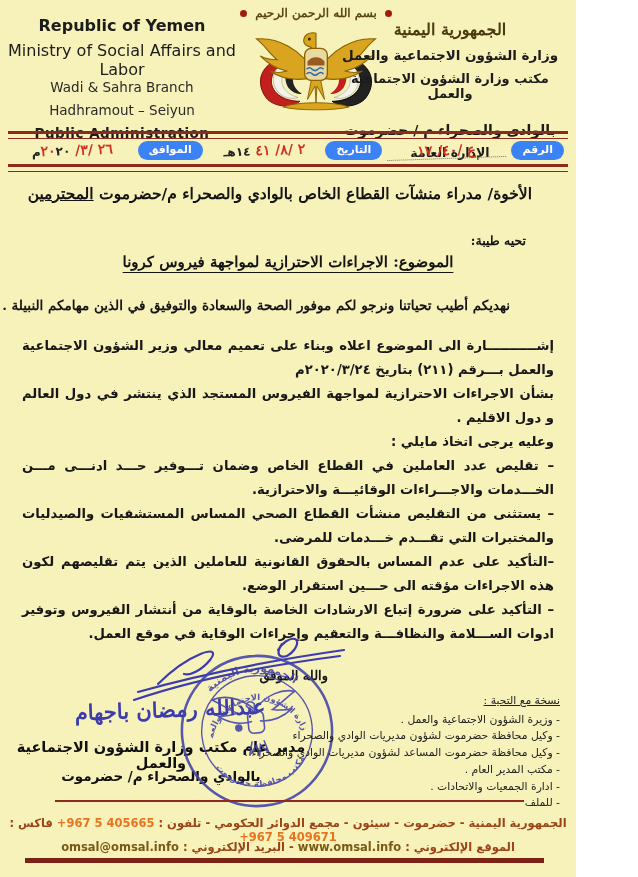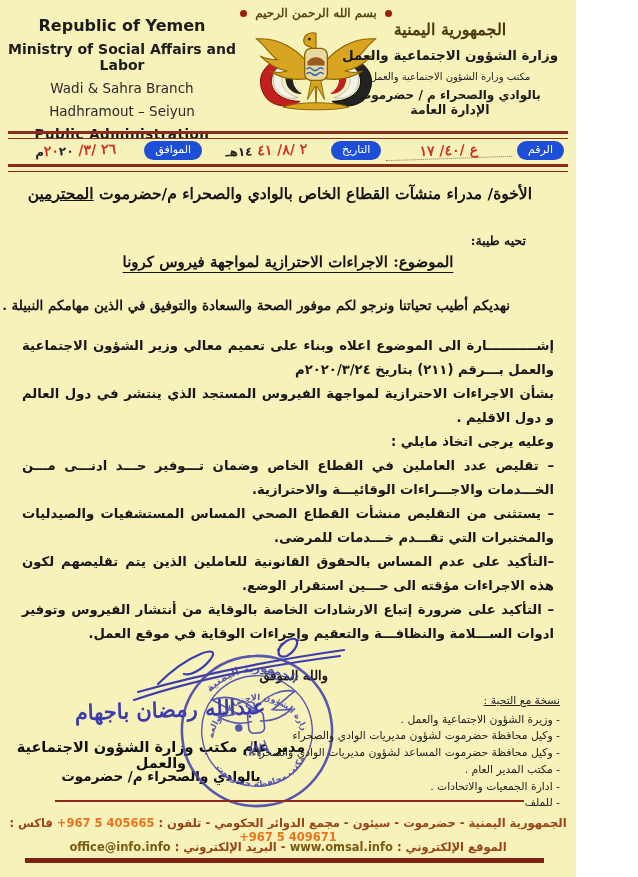--- a/index.html
+++ b/index.html
@@ -2,42 +2,42 @@
 <html lang="ar"><head>
 <meta charset="utf-8">
 <style>
   html,body{margin:0;padding:0;}
   body{font-family:"DejaVu Sans",sans-serif;}
   .page{position:relative;width:576px;height:877px;background:#f7f1ba;overflow:hidden;}
 
   
   .hdr-en{position:absolute;left:6px;top:16px;width:232px;text-align:center;color:#1c1c1c;}
   .hdr-en .l1{font-size:16px;font-weight:bold;margin-bottom:6px;}
-  .hdr-en .l2{font-size:14px;font-weight:bold;margin-bottom:7px;}
+  .hdr-en .l2{font-size:16px;font-weight:normal;}
   .hdr-en .l3,.hdr-en .l4{font-size:13.5px;margin-bottom:7px;color:#2a2a2a;}
   .hdr-en .l5{font-size:13.5px;font-weight:bold;letter-spacing:.5px;}
 
   .hdr-ar{position:absolute;right:4px;top:20px;width:244px;text-align:center;direction:rtl;color:#1c1c1c;}
   .hdr-ar .a1{font-family:"DejaVu Serif",serif;font-size:16px;font-weight:bold;color:#4a3a10;margin-bottom:8px;}
   .hdr-ar .a2{font-size:13.5px;font-weight:bold;margin-bottom:8px;}
-  .hdr-ar .a3{font-size:10px;font-weight:normal;margin-bottom:6px;}
-  .hdr-ar .a4{font-size:12px;font-weight:bold;}
+  .hdr-ar .a3{font-size:13px;font-weight:bold;margin-bottom:21px;}
+  .hdr-ar .a4{font-size:14px;font-weight:bold;margin-bottom:7px;}
   .hdr-ar .a5{font-size:12.5px;font-weight:bold;}
 
   .emblem{position:absolute;left:238px;top:6px;width:156px;height:128px;text-align:center;}
   .bismillah{font-family:"DejaVu Serif",serif;font-size:12px;font-weight:bold;color:#5a4a12;direction:rtl;
              display:flex;align-items:center;justify-content:center;gap:8px;}
   .reddot{width:7px;height:7px;border-radius:50%;background:#a21b10;display:inline-block;}
 
   
   .rule{position:absolute;left:8px;right:8px;height:4px;border-top:3px solid #8e2a1c;border-bottom:1.5px solid #8e2a1c;}
   .rule.top{top:131px;}
   .rule.bottom{top:164px;}
   .ref-row{position:absolute;top:138px;left:12px;right:12px;height:24px;direction:rtl;display:flex;align-items:center;gap:5px;}
-  .badge{background:#1d4ed8;color:#fff;font-size:11px;font-weight:normal;padding:2px 11px 4px;border-radius:11px;white-space:nowrap;}
+  .badge{background:#3b82f6;color:#fff;font-size:11px;font-weight:bold;padding:2px 11px 4px;border-radius:11px;white-space:nowrap;}
   .refval{direction:rtl;text-align:center;color:#cf3222;font-family:"DejaVu Serif",serif;font-size:14px;font-weight:bold;transform:rotate(-2deg);}
   .refval .printed{color:#222;font-family:"DejaVu Sans",sans-serif;font-size:12px;font-weight:bold;transform:none;}
   .v-num{width:148px;border-bottom:1px dotted #777;}
   .v-date{width:140px;}
   .v-corr{width:150px;}
 
   
   .ar{direction:rtl;}
   .calli{font-family:"DejaVu Serif",serif;font-weight:bold;color:#141414;}
   .addressee{position:absolute;top:184px;right:44px;left:12px;font-size:15.5px;white-space:nowrap;}
@@ -216,17 +216,17 @@
     <span>الجمهورية اليمنية - حضرموت - سيئون - مجمع الدوائر الحكومي - تلفون :</span>
     <span class="num">+967 5 405665</span>
     <span>فاكس :</span>
     <span class="num">+967 5 409671</span>
   </div>
   <div class="footer f2">
     <span>الموقع الإلكتروني :</span>
     <span class="url">www.omsal.info</span>
     <span>-</span>
     <span>البريد الإلكتروني :</span>
-    <span class="url">office@info.info</span>
+    <span class="url">omsal@omsal.info</span>
   </div>
   <div class="foot-bottom"></div>
 
 </div>
 
 </body></html>

